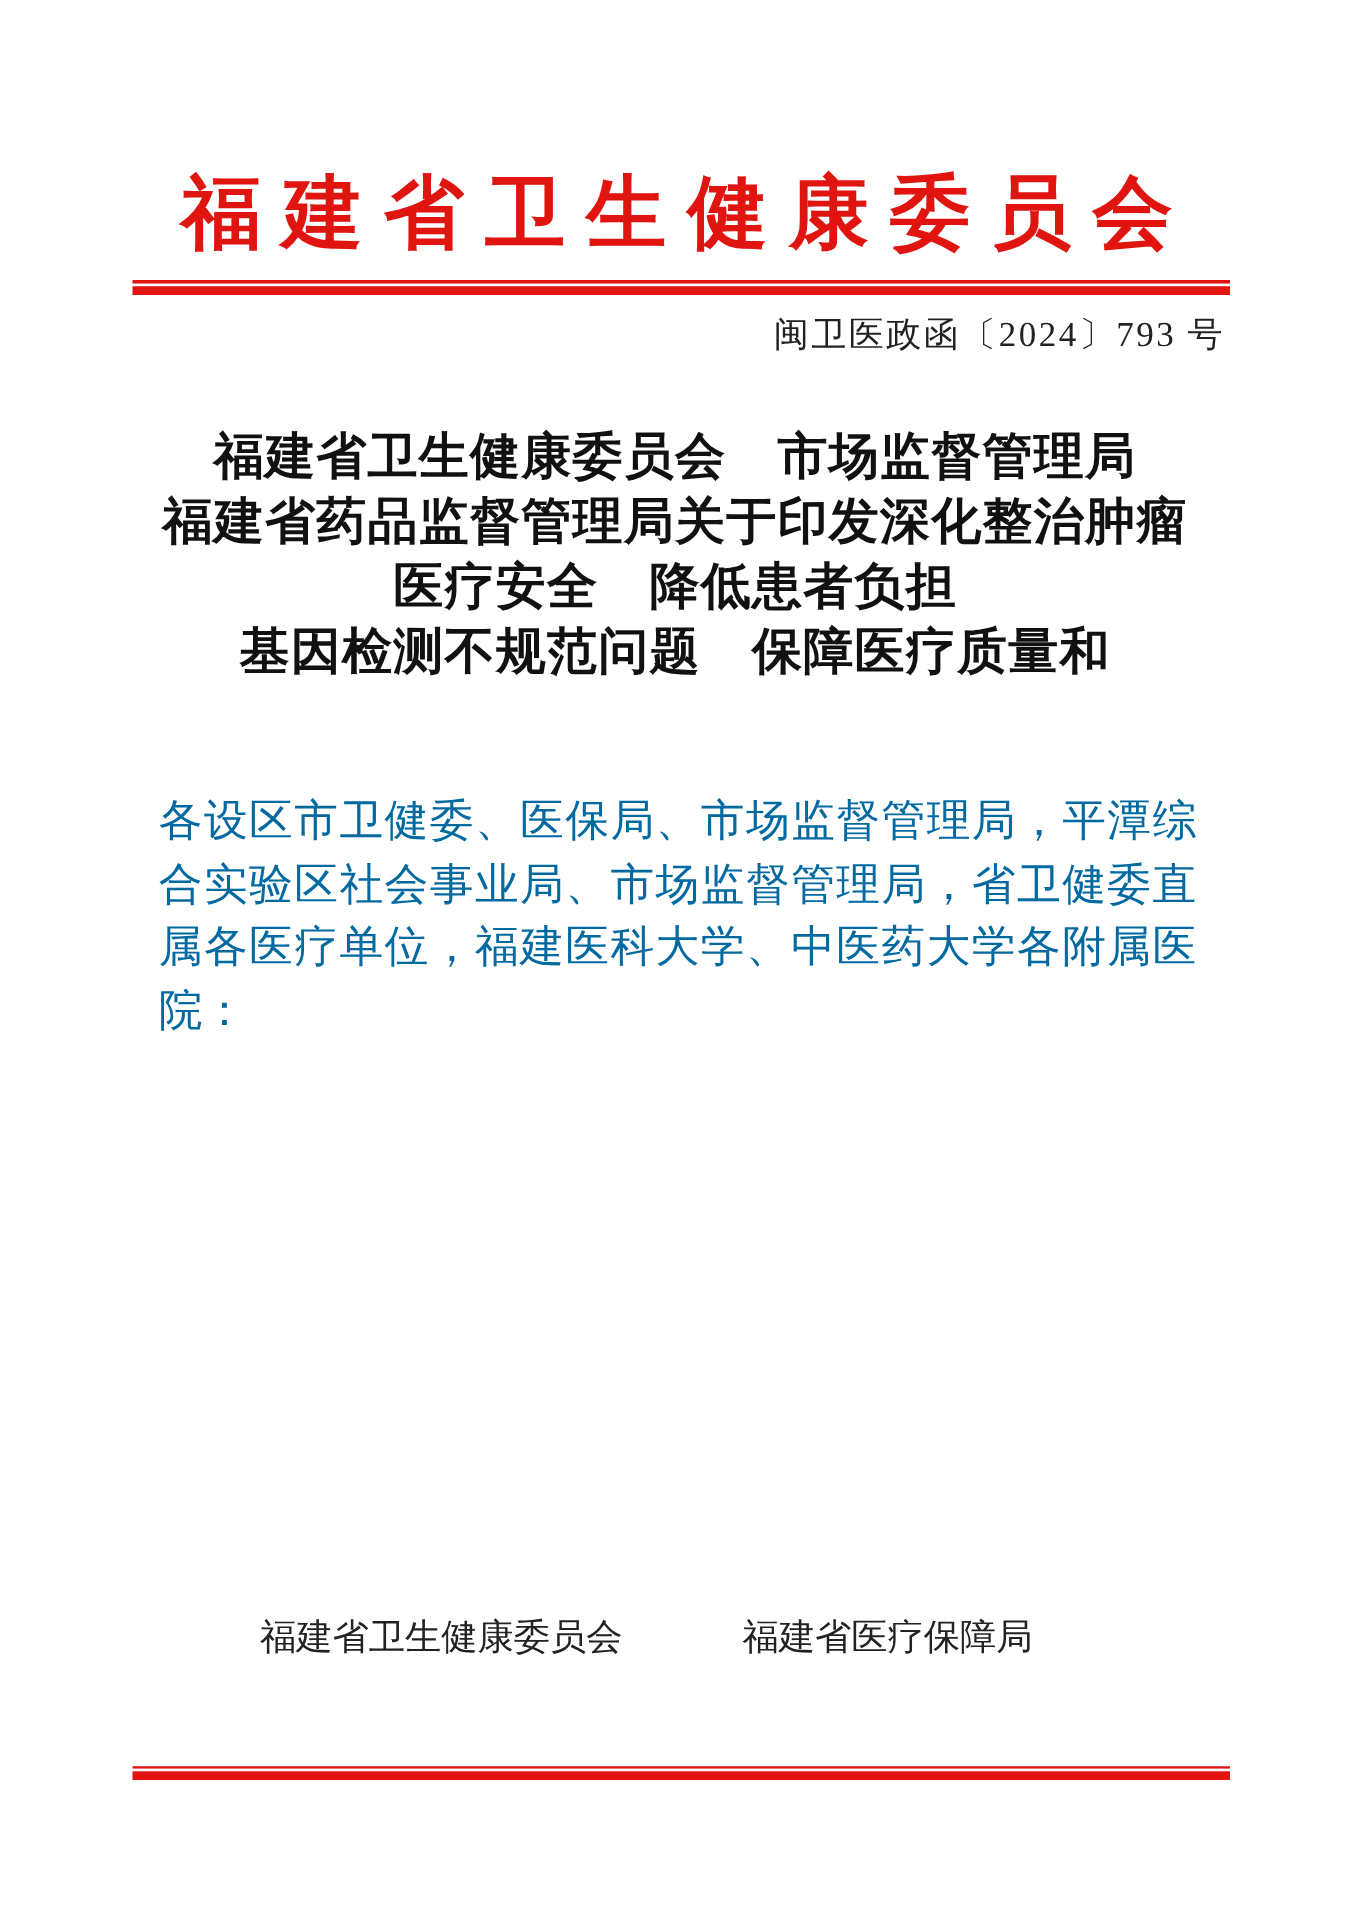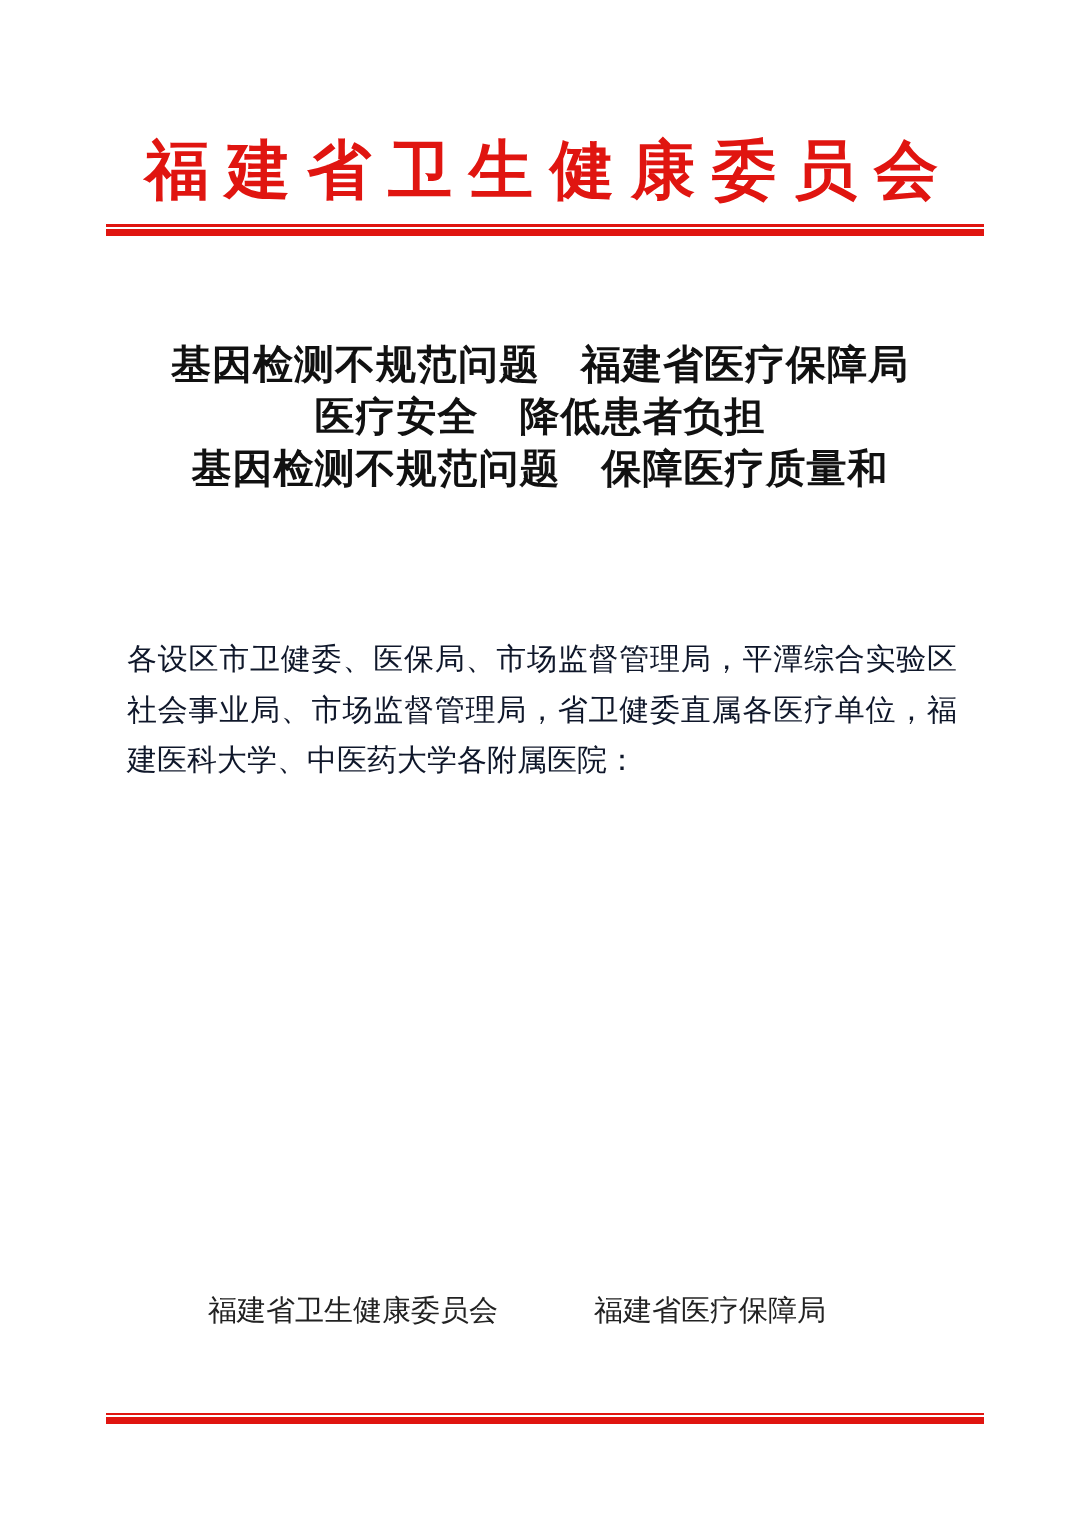--- a/index.html
+++ b/index.html
@@ -66,24 +66,25 @@
     letter-spacing:1px;
     color:#111;
   }
   .title .t-line{display:block;}
   
   .content{
     position:absolute;
     top:634px;
     left:127px;
     width:830px;
-    font-size:30px;
+    font-size:35px;
     line-height:50.5px;
     text-align:justify;
-    color:#0f172a;
+    color:#0369a1;
+    font-family:Liberation Mono, monospace;
   }
   .content p{margin:0;}
   .content .para{text-indent:2em;}
   
   .signatures{
     position:absolute;
     top:1292px;
     left:208px;
     display:flex;
     gap:96px;
@@ -99,23 +100,25 @@
 <div class="page">
 
   <div class="agency">福建省卫生健康委员会</div>
 
   <div class="rule rule-top">
     <div class="thin"></div>
     <div class="gap"></div>
     <div class="thick"></div>
   </div>
 
+  <div class="doc-number">闽卫医政函〔2024〕793 号</div>
 
   <div class="title">
-    <span class="t-line">基因检测不规范问题　福建省医疗保障局</span>
+    <span class="t-line">福建省卫生健康委员会　市场监督管理局</span>
+    <span class="t-line">福建省药品监督管理局关于印发深化整治肿瘤</span>
     <span class="t-line">医疗安全　降低患者负担</span>
     <span class="t-line">基因检测不规范问题　保障医疗质量和</span>
   </div>
 
   <div class="content">
     <p class="salutation">各设区市卫健委、医保局、市场监督管理局，平潭综合实验区社会事业局、市场监督管理局，省卫健委直属各医疗单位，福建医科大学、中医药大学各附属医院：</p>
   </div>
 
   <div class="signatures">
     <span>福建省卫生健康委员会</span>

